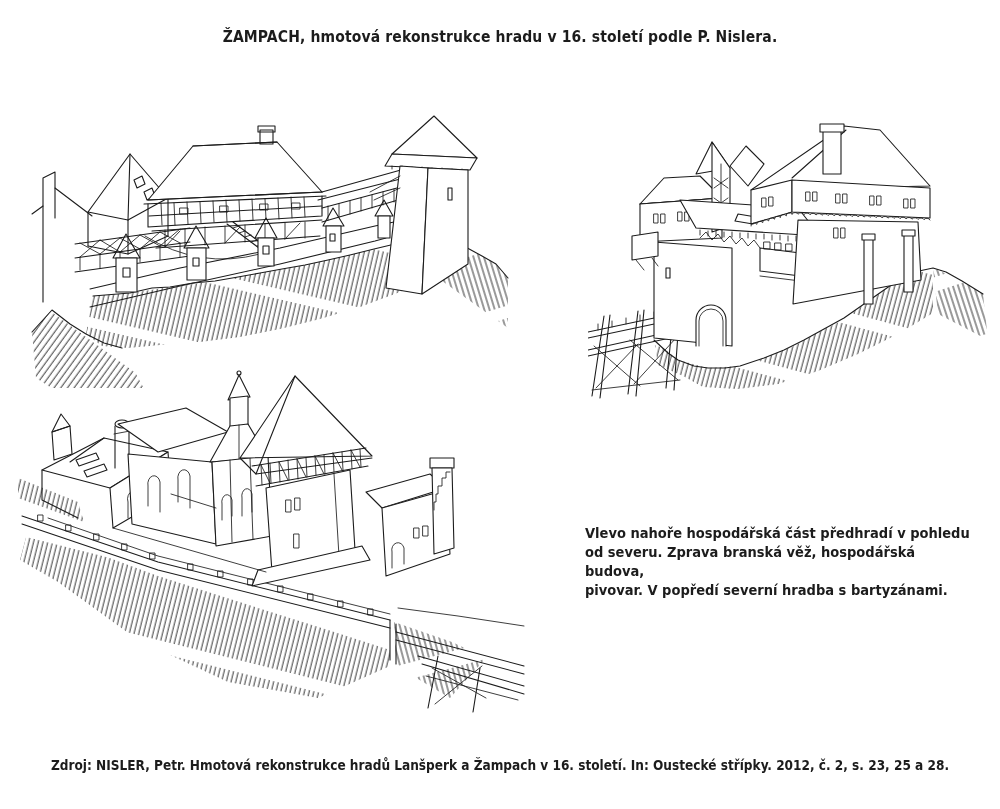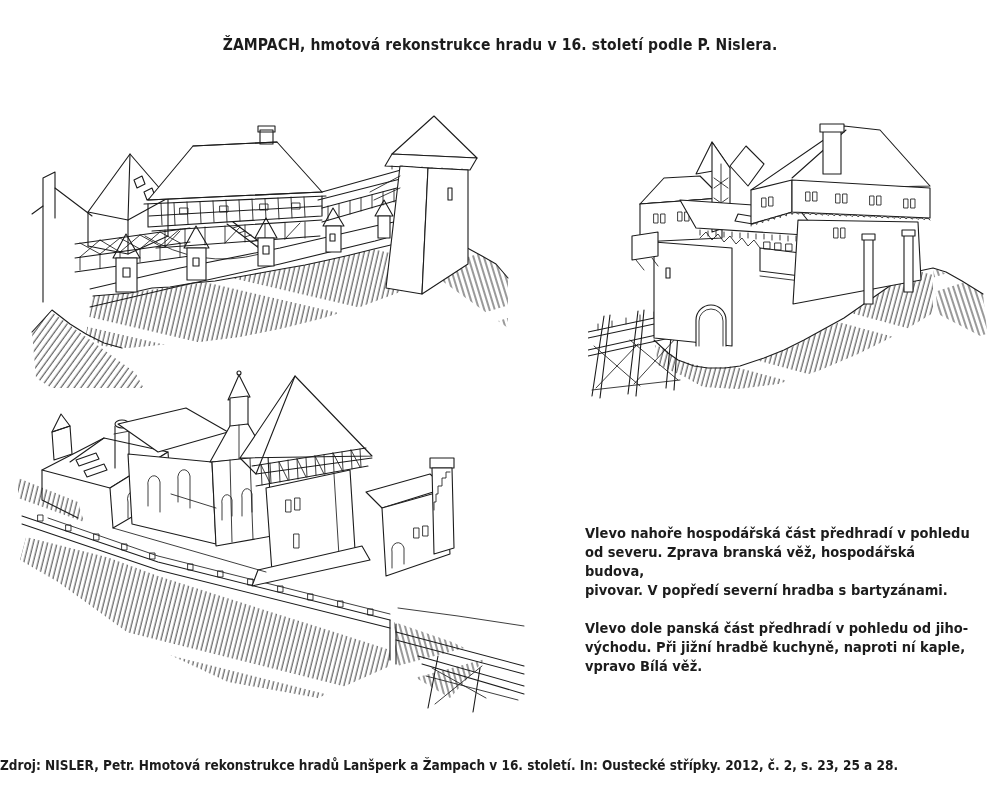--- a/index.html
+++ b/index.html
@@ -1,28 +1,28 @@
 <!DOCTYPE html>
 <html><head>
 <meta charset="utf-8">
 <style>
   html,body{margin:0;padding:0;}
   body{width:1000px;height:809px;background:#ffffff;position:relative;
        font-family:"DejaVu Sans","Liberation Sans",sans-serif;color:#1c1c1c;}
   .page{position:absolute;inset:0;background:#ffffff;}
-  .title{position:absolute;top:36px;left:0;width:1000px;text-align:center;
+  .title{position:absolute;top:28px;left:0;width:1000px;text-align:center;
          font-size:15.5px;font-weight:700;font-stretch:condensed;letter-spacing:.15px;margin:0;}
   .fig{position:absolute;}
   .fig1{left:30px;top:96px;}
   .fig2{left:588px;top:108px;}
   .fig3{left:18px;top:368px;}
   .desc{position:absolute;left:585px;top:512px;width:390px;
         font-size:14.5px;font-weight:700;font-stretch:condensed;line-height:19px;}
   .desc p{margin:12px 0 19px;white-space:pre-line;}
-  .source{position:absolute;top:757px;left:0;width:1000px;text-align:left;
+  .source{position:absolute;top:757px;left:0;width:1000px;text-align:center;
           font-size:13.5px;font-weight:700;font-stretch:condensed;}
   .ink{fill:none;stroke:#1c1c1c;stroke-width:1.1;stroke-linecap:round;stroke-linejoin:round;}
   .thin{stroke-width:.85;}
   .hatch{stroke:none;}
 </style>
 </head>
 <body>
 
 <div class="page">
 
@@ -492,20 +492,17 @@
 
       <line x1="95" y1="160" x2="248" y2="204" class="thin"></line>
       <line x1="153" y1="126" x2="198" y2="140" class="thin"></line>
     </g>
   </svg>
 
   <div class="desc">
     <p>Vlevo nahoře hospodářská část předhradí v pohledu
 od severu. Zprava branská věž, hospodářská budova,
 pivovar. V popředí severní hradba s bartyzánami.</p>
-    <p>Vlevo dole panská část předhradí v pohledu od jiho-
-východu. Při jižní hradbě kuchyně, naproti ní kaple,
-vpravo Bílá věž.</p>
   </div>
 
   <div class="source">Zdroj: NISLER, Petr. Hmotová rekonstrukce hradů Lanšperk a Žampach v 16. století. In: Oustecké střípky. 2012, č. 2, s. 23, 25 a 28.</div>
 
 </div>
 
 </body></html>

